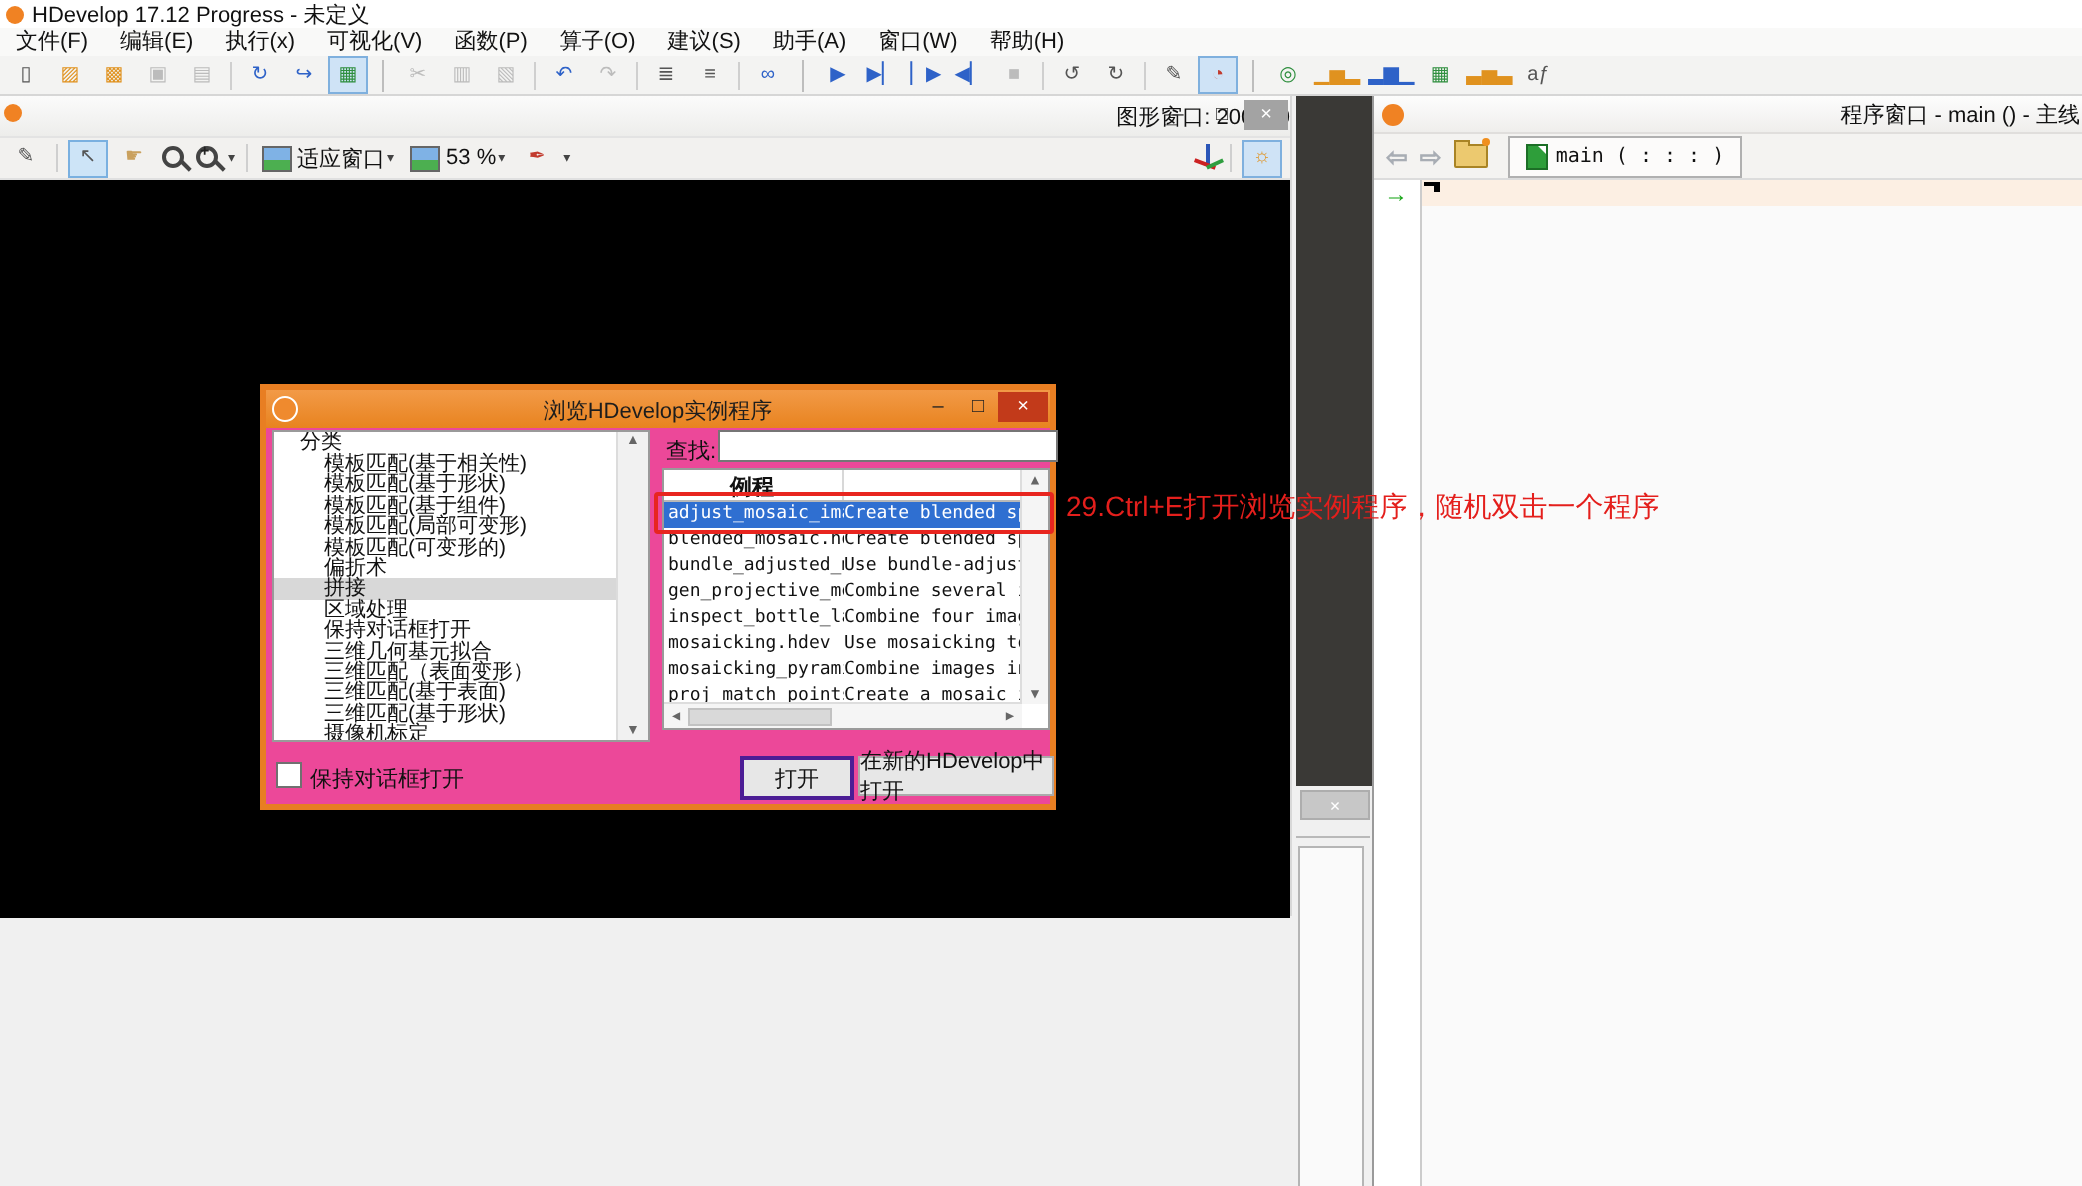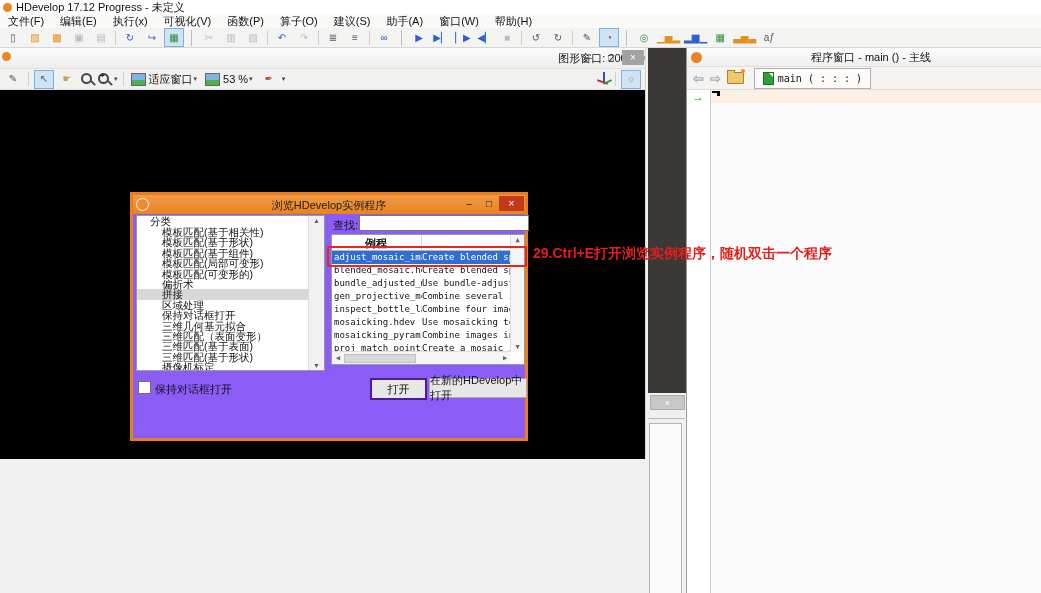--- a/index.html
+++ b/index.html
@@ -44,37 +44,37 @@
 
   
   #darkstrip{left:648px;top:48px;width:38px;height:345px;background:#3a3936}
   #strip-close{left:650px;top:395px;width:33px;height:13px;background:#c7c7c7;border:1px solid #adadad;color:#fff;font-size:9px;display:flex;align-items:center;justify-content:center}
   #strip-line{left:648px;top:418px;width:37px;height:1px;background:#b9b9b9}
   #strip-panel{left:649px;top:423px;width:31px;height:169px;background:#fafafa;border:1px solid #b5b5b5}
 
   
   #pwindow{left:686px;top:48px;width:355px;height:545px;background:#fafafa;border-left:1px solid #9a9a9a;box-sizing:border-box}
   .pw-title{position:relative;height:18px;background:linear-gradient(#fdfdfd,#efeeec);border-bottom:1px solid #e0dedc;display:flex;align-items:center;overflow:hidden}
-  .pw-title .ttl{flex:1;text-align:center;white-space:nowrap;padding-right:1px}
+  .pw-title .ttl{flex:1;text-align:right;white-space:nowrap;padding-right:1px}
   .pw-toolbar{height:22px;background:#f4f3f1;border-bottom:1px solid #dcdcdc;display:flex;align-items:center;padding-left:6px;gap:6px}
   .navarrow{font-size:13px;color:#a8adb4;font-weight:bold}
   .folder{width:15px;height:10px;background:#ecc96f;border:1px solid #a98425;position:relative;border-radius:1px}
   .folder:before{content:"";position:absolute;top:-3px;left:-1px;width:6px;height:2px;background:#ecc96f;border:1px solid #a98425;border-bottom:none}
   .folder:after{content:"";position:absolute;right:-2px;top:-4px;width:4px;height:4px;background:#f08f1e;border-radius:50%}
   .ptab{margin-left:4px;height:19px;border:1px solid #b0b0b0;background:#fcfbfa;display:flex;align-items:center;gap:4px;padding:0 8px;font-family:"DejaVu Sans Mono",monospace;font-size:10px}
   .tabpage{width:9px;height:11px;background:#2e9e3a;border:1px solid #1c6e26;position:relative}
   .tabpage:after{content:"";position:absolute;right:0;top:0;border:2px solid;border-color:#fff #fff transparent transparent}
   .pw-editor{position:relative;height:504px;background:#fafafa}
   .gutter{position:absolute;left:0;top:0;bottom:0;width:23px;background:#fff;border-right:1px solid #ccc}
   .ip-arrow{position:absolute;left:5px;top:0px;color:#17a517;font-weight:bold;font-size:12px}
   .line1{position:absolute;left:24px;top:0;right:0;height:13px;background:#fcefe3}
   .cornermark{position:absolute;left:25px;top:1px;width:5px;height:3px;border-top:2px solid #000;border-right:3px solid #000}
 
   
-  #dialog{left:130px;top:192px;width:398px;height:249px;border:3px solid #e87e22;background:#8b5cf6;box-sizing:border-box;z-index:5}
+  #dialog{left:130px;top:192px;width:398px;height:213px;border:3px solid #e87e22;background:#ec4899;box-sizing:border-box;z-index:5}
   .dlg-title{position:relative;height:19px;background:linear-gradient(#f29a47,#e8831f);color:#1d1d1d}
   .dlg-title .ttl{position:absolute;left:0;right:0;top:3px;text-align:center}
   .dlg-ico{position:absolute;left:3px;top:3px;width:13px;height:13px;border-radius:50%;background:#ef8a2e;border:1px solid #fff;box-sizing:border-box}
   .dlg-btns{position:absolute;right:1px;top:1px;display:flex}
   .dlg-btn{display:inline-flex;align-items:center;justify-content:center;width:20px;height:15px;font-size:10px;color:#222}
   .dlg-close{width:25px;background:#c23a1a;color:#fff}
   #listbox{left:3px;top:20px;width:189px;height:156px;background:#fff;border:1px solid #9a9a9a;box-sizing:border-box;font-size:10.5px;overflow:hidden;position:absolute}
   #listbox .root{height:11px;line-height:11px;padding-left:13px}
   #listbox .ci{height:10.4px;line-height:10.4px;padding-left:25px;white-space:nowrap}
   #listbox .ci.sel{background:#d8d8d8}
@@ -94,21 +94,21 @@
   .th{position:absolute;left:0;right:13px;bottom:0;height:12px;background:#f5f5f5;border-top:1px solid #ddd}
   .th .sarrow{top:2px;width:10px}
   .hthumb{position:absolute;left:12px;top:2px;width:70px;height:7px;background:#d9d9d9;border:1px solid #c2c2c2}
   #red-frame{position:absolute;left:194px;top:51px;width:196px;height:17px;border:2px solid #e8251f;border-radius:2px;z-index:6;pointer-events:none}
   #keep-checkbox{position:absolute;left:5px;top:186px;width:11px;height:11px;background:#fff;border:1px solid #707070}
   .keep-label{position:absolute;left:22px;top:187px}
   .dlgbtn{position:absolute;display:flex;align-items:center;justify-content:center;height:18px;background:#e7e7e7;font-size:11px}
   #open-btn{left:237px;top:183px;width:53px;border:2px solid #4c1d95}
   #open-new-btn{left:296px;top:183px;width:96px;border:1px solid #ababab}
 
-  #annotation{left:533px;top:245px;color:#e41f1c;font-weight:bold;font-size:14px;white-space:nowrap;z-index:9}
+  #annotation{left:533px;top:245px;color:#e41f1c;font-weight:normal;font-size:14px;white-space:nowrap;z-index:9}
 </style>
 </head>
 <body>
 
 <div id="screen">
 
   <div id="titlebar" class="abs flex">
     <span class="app-circle"></span>
     <span>HDevelop 17.12 Progress - 未定义</span>
   </div>

